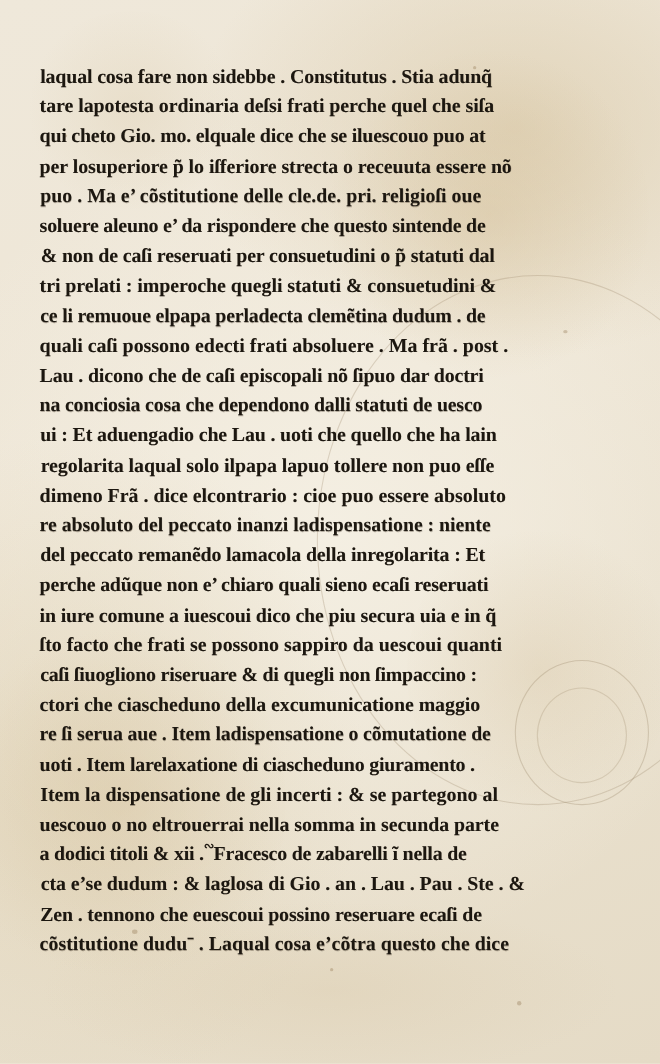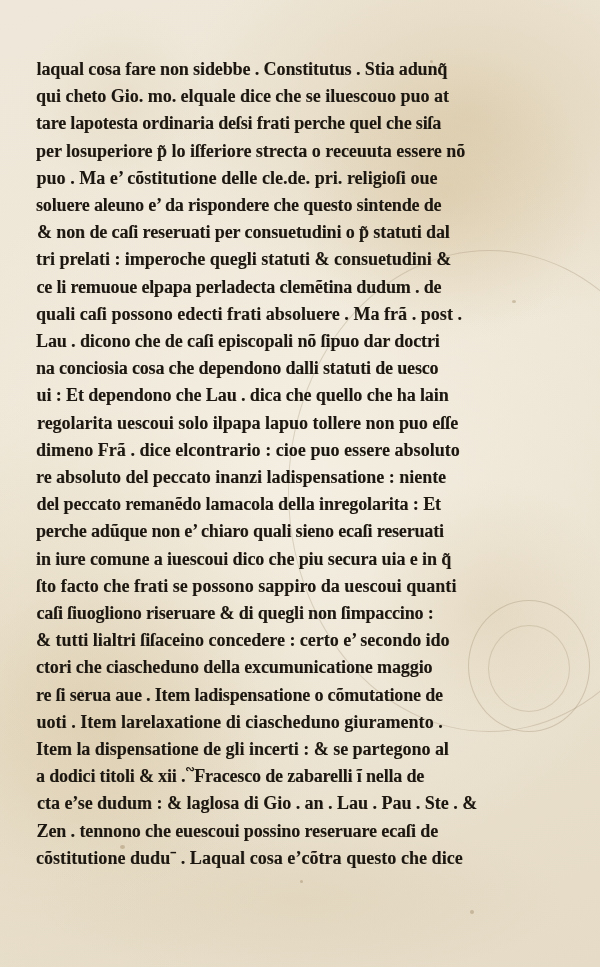--- a/index.html
+++ b/index.html
@@ -114,44 +114,44 @@
   <div class="speck" style="left:58px;  top:122px; width:3px;  height:3px;"></div>
   <div class="speck" style="left:512px; top:300px; width:4px;  height:3px;"></div>
   <div class="speck" style="left:120px; top:845px; width:5px;  height:4px;"></div>
   <div class="speck" style="left:300px; top:880px; width:3px;  height:3px;"></div>
   <div class="speck" style="left:470px; top:910px; width:4px;  height:4px;"></div>
   <div class="speck" style="left:80px;  top:690px; width:3px;  height:2px;"></div>
   <div class="speck" style="left:430px; top:60px;  width:3px;  height:3px;"></div>
 
   <div id="text-block">
     <span class="line">laqual cosa fare non sidebbe . Constitutus . Stia adunq̃</span>
+    <span class="line">tare lapotesta ordinaria deſsi frati perche quel che siſa</span>
     <span class="line">qui cheto Gio. mo. elquale dice che se iluescouo puo at</span>
-    <span class="line">tare lapotesta ordinaria deſsi frati perche quel che siſa</span>
     <span class="line">per losuperiore p̃ lo iſferiore strecta o receuuta essere nõ</span>
     <span class="line">puo . Ma e’ cõstitutione delle cle.de. pri. religioſi oue</span>
     <span class="line">soluere aleuno e’ da rispondere che questo sintende de</span>
     <span class="line">&amp; non de caſi reseruati per consuetudini o p̃ statuti dal</span>
     <span class="line">tri prelati : imperoche quegli statuti &amp; consuetudini &amp;</span>
     <span class="line">ce li remuoue elpapa perladecta clemẽtina dudum . de</span>
     <span class="line">quali caſi possono edecti frati absoluere . Ma frã . post .</span>
     <span class="line">Lau . dicono che de caſi episcopali nõ ſipuo dar doctri</span>
     <span class="line">na conciosia cosa che dependono dalli statuti de uesco</span>
-    <span class="line">ui : Et dependono che Lau . dica che quello che ha lain</span>
-    <span class="line">regolarita uescoui solo ilpapa lapuo tollere non puo eſſe</span>
+    <span class="line">ui : Et aduengadio che Lau . uoti che quello che ha lain</span>
+    <span class="line">regolarita laqual solo ilpapa lapuo tollere non puo eſſe</span>
     <span class="line">dimeno Frã . dice elcontrario : cioe puo essere absoluto</span>
     <span class="line">re absoluto del peccato inanzi ladispensatione : niente</span>
     <span class="line">del peccato remanẽdo lamacola della inregolarita : Et</span>
     <span class="line">perche adũque non e’ chiaro quali sieno ecaſi reseruati</span>
     <span class="line">in iure comune a iuescoui dico che piu secura uia e in q̃</span>
     <span class="line">ſto facto che frati se possono sappiro da uescoui quanti</span>
     <span class="line">caſi ſiuogliono riseruare &amp; di quegli non ſimpaccino :</span>
-    <span class="line">&amp; tutti lialtri ſiſaceino concedere : certo e’ secondo ido</span>
     <span class="line">ctori che ciascheduno della excumunicatione maggio</span>
     <span class="line">re ſi serua aue . Item ladispensatione o cõmutatione de</span>
     <span class="line">uoti . Item larelaxatione di ciascheduno giuramento .</span>
     <span class="line">Item la dispensatione de gli incerti : &amp; se partegono al</span>
+    <span class="line">uescouo o no eltrouerrai nella somma in secunda parte</span>
     <span class="line">a dodici titoli &amp; xii . ᷑ Fracesco de zabarelli ĩ nella de</span>
     <span class="line">cta e’se dudum : &amp; laglosa di Gio . an . Lau . Pau . Ste . &amp;</span>
     <span class="line">Zen . tennono che euescoui possino reseruare ecaſi de</span>
     <span class="line">cõstitutione duduˉ . Laqual cosa e’cõtra questo che dice</span>
 
   </div>
 </div>
 
 </body></html>

